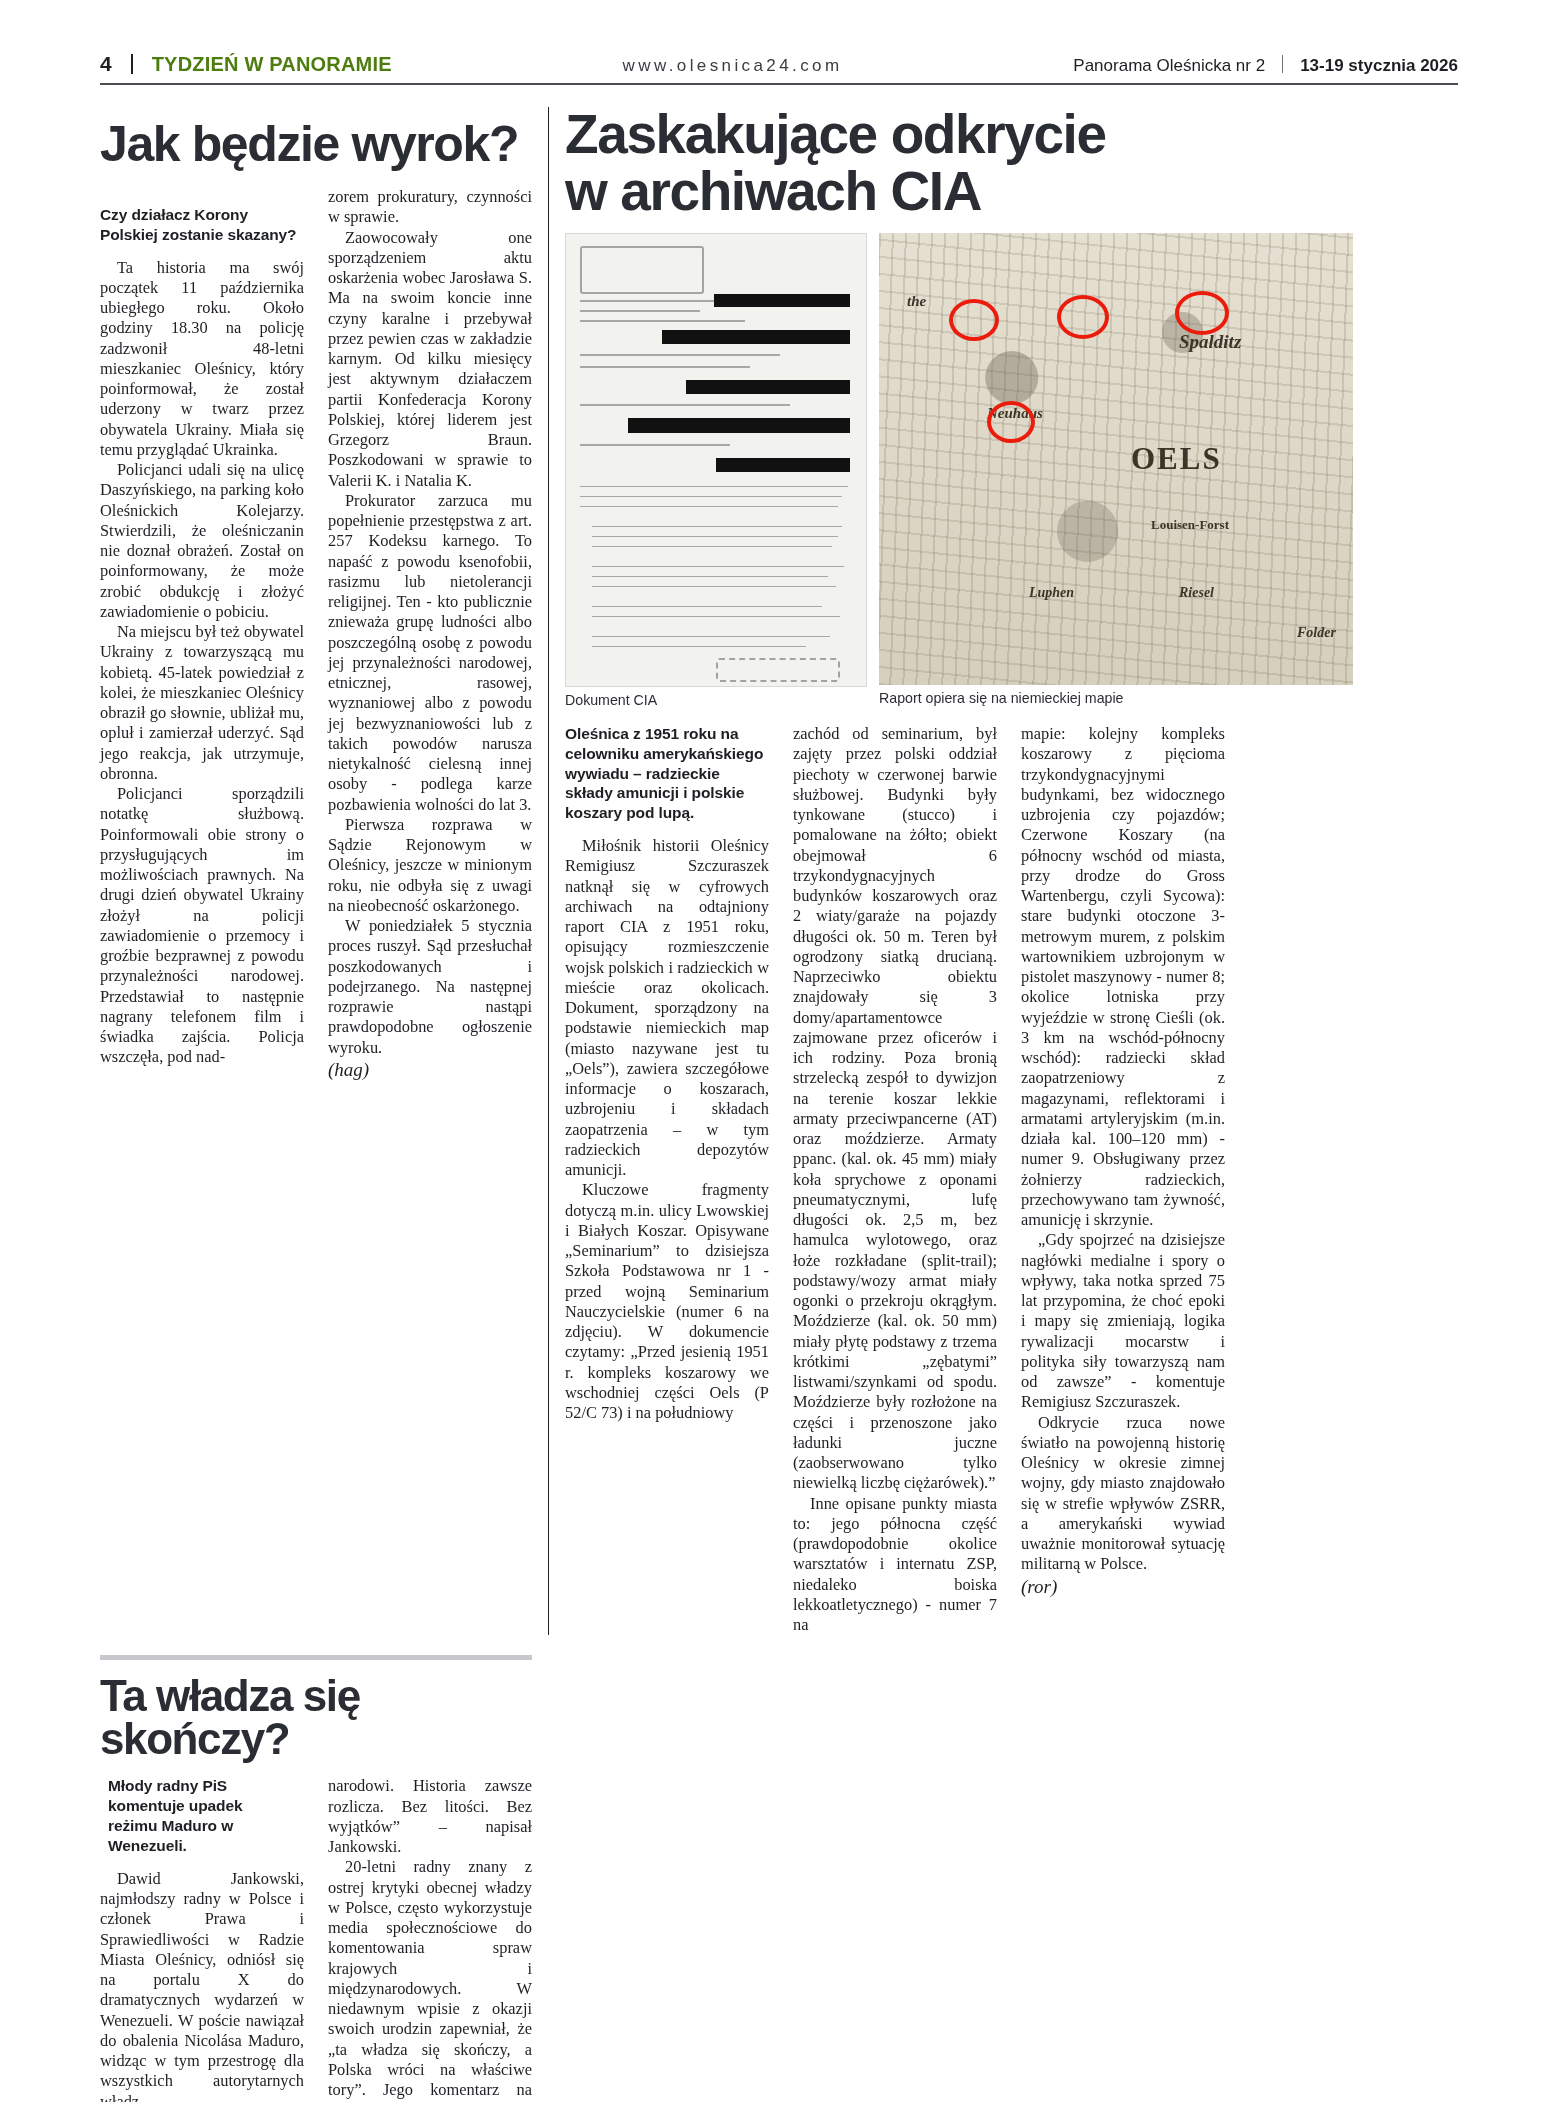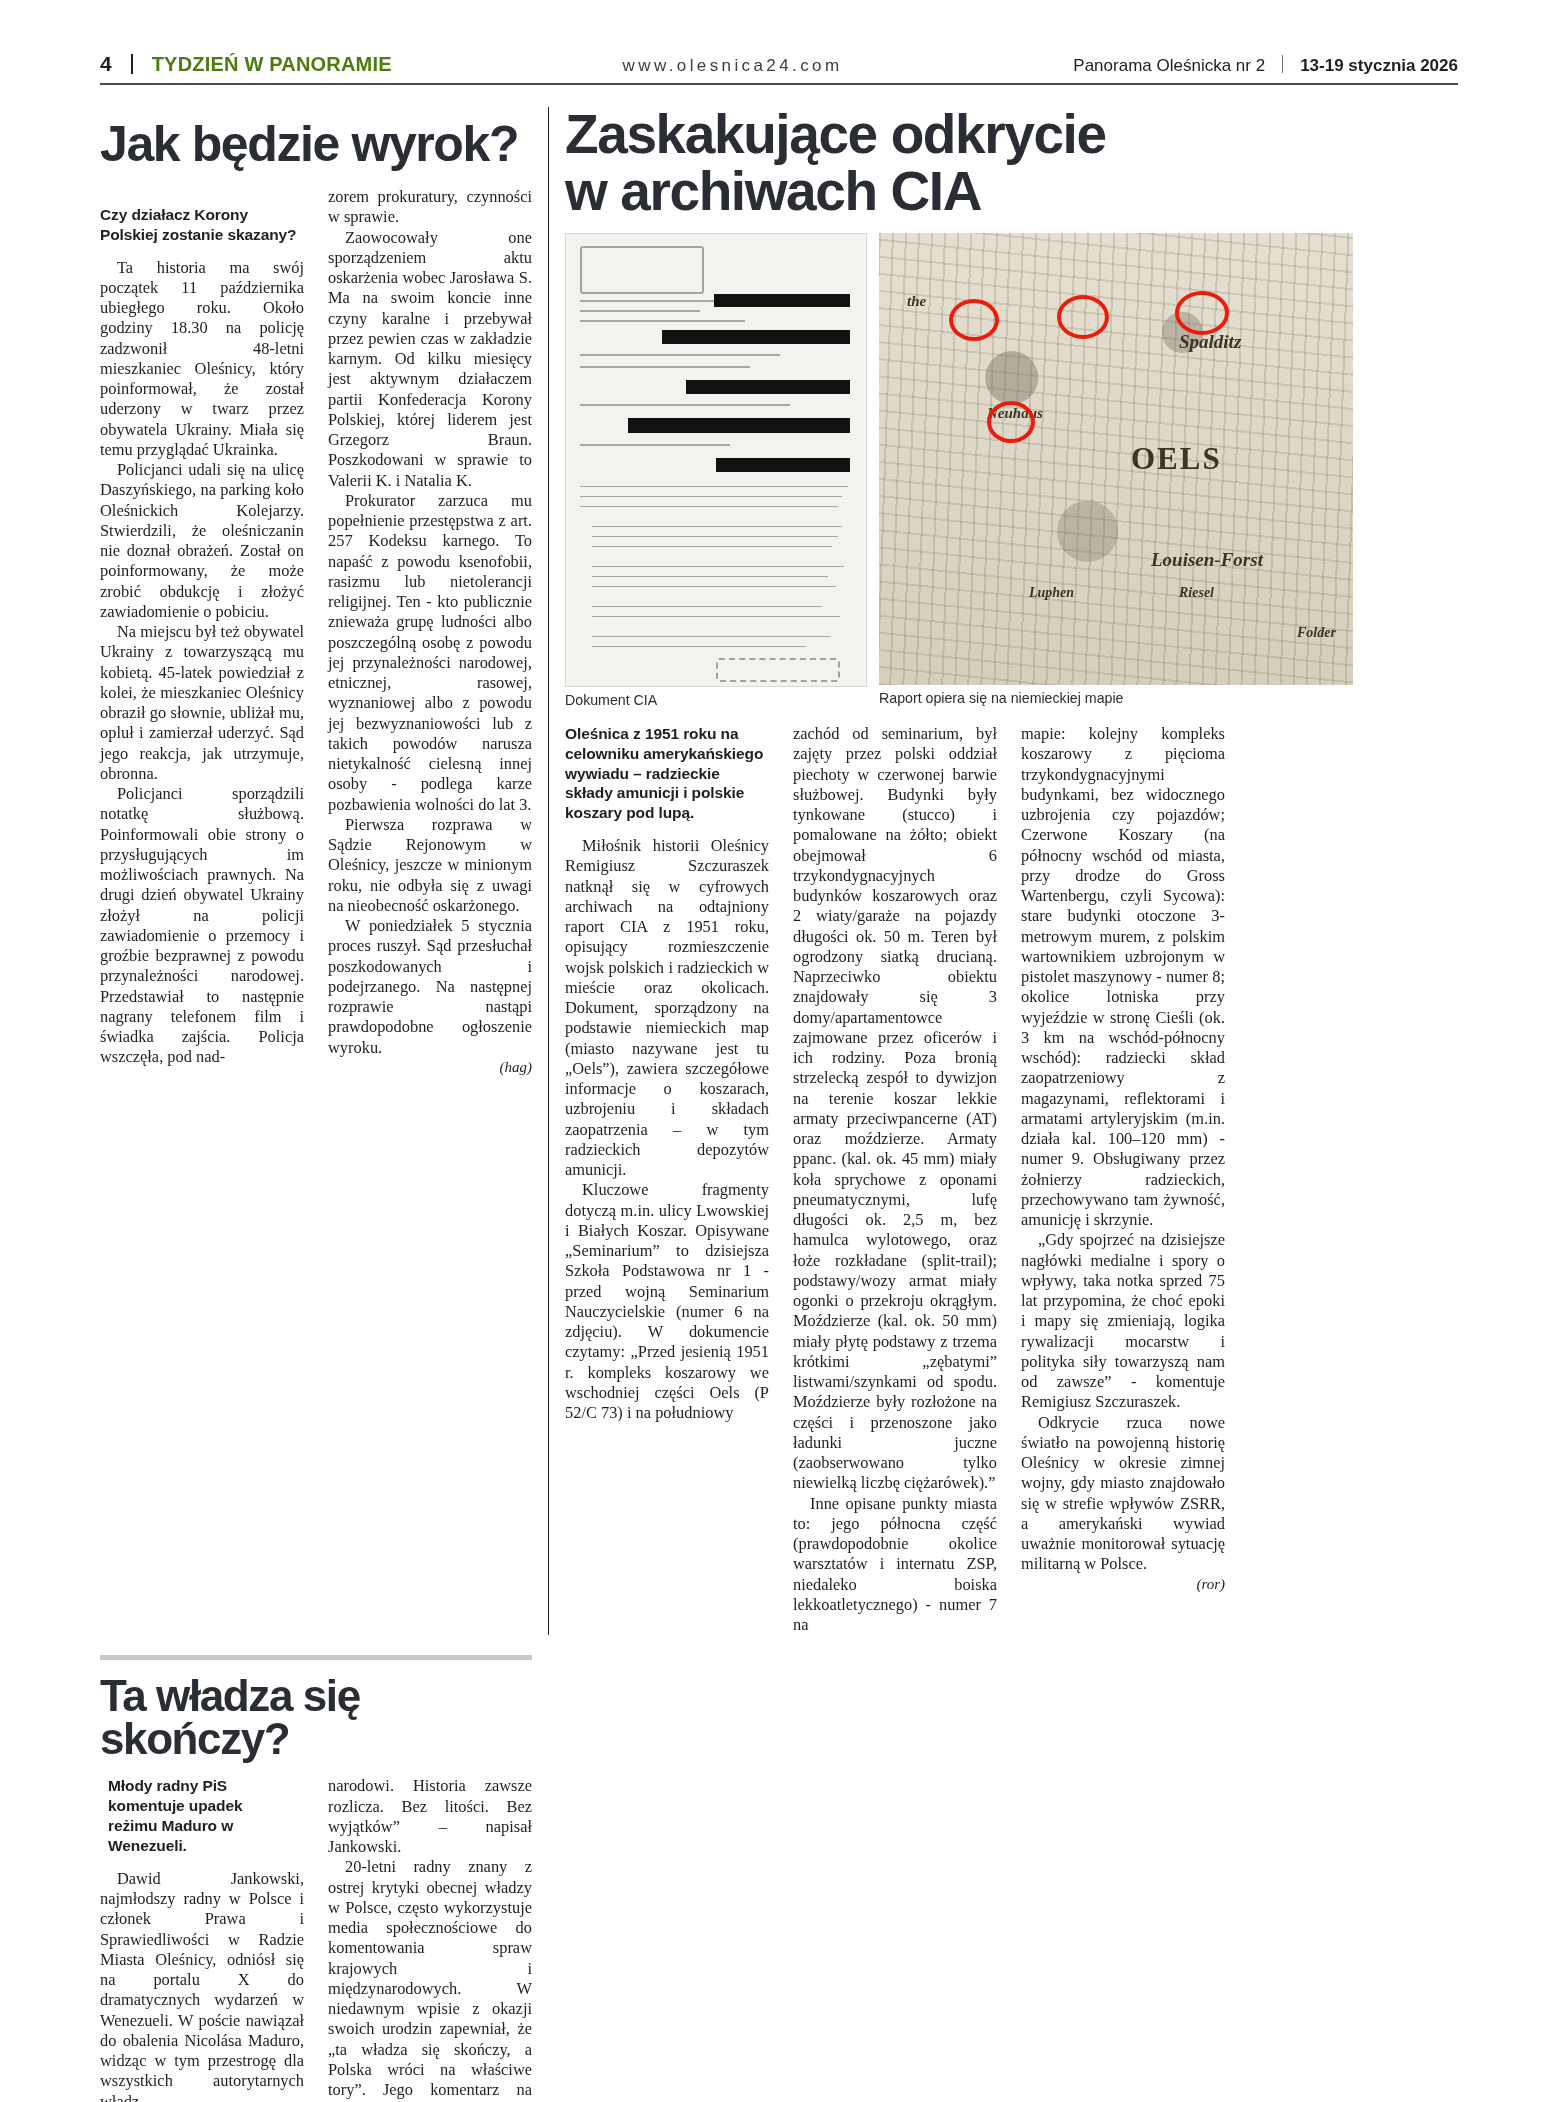--- a/index.html
+++ b/index.html
@@ -60,21 +60,21 @@
     font-family:"Liberation Sans", sans-serif;
     font-weight:bold;font-size:15.5px;line-height:1.28;
     color:#1d1f23;letter-spacing:-.1px;
   }
   .body p{
     margin:0;font-size:16.4px;line-height:1.235;
     text-align:justify;text-justify:inter-word;
     hyphens:auto;-webkit-hyphens:auto;
   }
   .body p.ind{text-indent:17px;}
-  .body p.sig{text-align:right;font-style:italic;font-size:15px;}
+  .body p.sig{text-align:left;font-style:italic;font-size:19px;}
   .caption{
     font-family:"Liberation Sans", sans-serif;
     font-size:14.2px;color:#2a2d33;margin-top:5px;
   }
   .grayrule{height:5px;background:#c6c8cc;}
 
   
   .band-top{display:flex;margin-top:22px;}
   .col-left{width:432px;margin-top:13px;}
   .band-div{width:1px;background:#1d1f23;margin:0 16px;}
@@ -209,21 +209,21 @@
             <div class="doc-stamp" style="left:150px;top:424px;width:120px;height:20px;border-style:dashed;"></div>
           </div>
           <div class="caption">Dokument CIA</div>
         </div>
 
         <div>
           <div class="fig-map">
             <div class="map-bg"></div>
             <div class="map-txt" style="left:252px;top:208px;font-size:31px;letter-spacing:2px;">OELS</div>
             <div class="map-txt" style="left:300px;top:98px;font-size:19px;font-style:italic;">Spalditz</div>
-            <div class="map-txt" style="left:272px;top:316px;font-size:19px;font-style:italic;">Louisen-Forst</div>
+            <div class="map-txt" style="left:272px;top:284px;font-size:13px;">Louisen-Forst</div>
             <div class="map-txt" style="left:28px;top:60px;font-size:15px;font-style:italic;">the</div>
             <div class="map-txt" style="left:108px;top:172px;font-size:15px;font-style:italic;">Neuhaus</div>
             <div class="map-txt" style="left:150px;top:352px;font-size:14px;font-style:italic;">Luphen</div>
             <div class="map-txt" style="left:300px;top:352px;font-size:14px;font-style:italic;">Riesel</div>
             <div class="map-txt" style="left:418px;top:392px;font-size:14px;font-style:italic;">Folder</div>
             <div class="mk" style="left:70px;top:66px;width:50px;height:42px;"></div>
             <div class="mk" style="left:178px;top:62px;width:52px;height:44px;"></div>
             <div class="mk" style="left:296px;top:58px;width:54px;height:44px;"></div>
             <div class="mk" style="left:108px;top:168px;width:48px;height:42px;"></div>
           </div>

